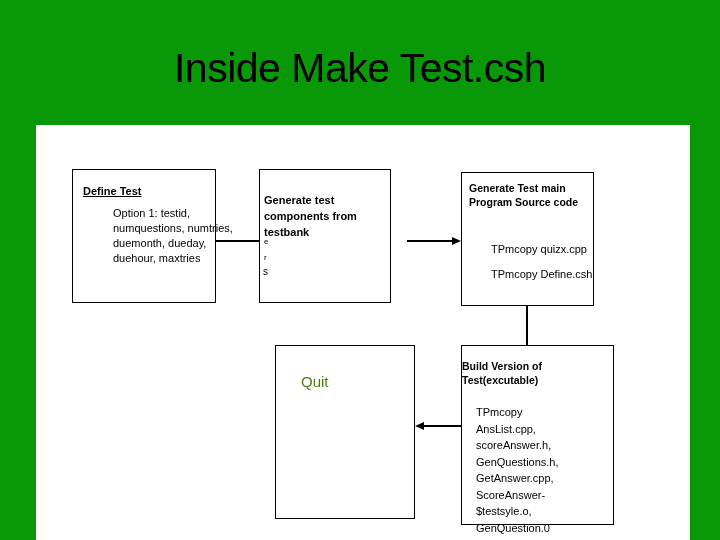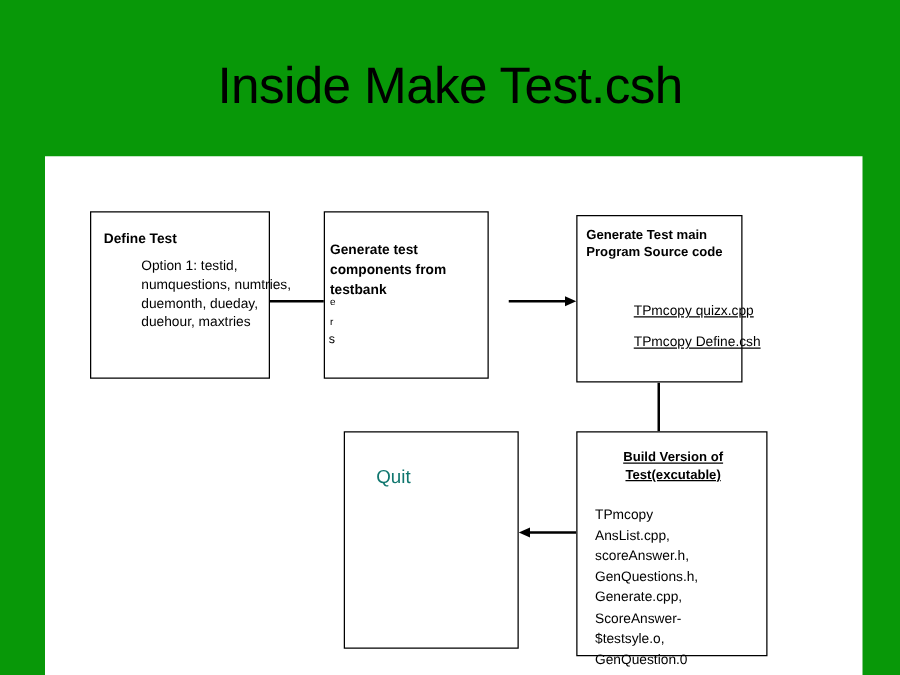--- a/index.html
+++ b/index.html
@@ -69,20 +69,21 @@
     left: 36px;
     top: 44px;
     width: 144px;
     height: 134px;
   }
   #node-define-test .node-head {
     position: absolute;
     left: 10px;
     top: 15px;
     font-size: 11px;
+    text-decoration: underline;
   }
   #node-define-test .node-body {
     position: absolute;
     left: 10px;
     top: 36px;
     width: 128px;
     margin-left: 30px;
   }
   
   #node-generate-components {
@@ -126,58 +127,56 @@
     padding-left: 28px;
   }
   #node-generate-main .node-head {
     position: absolute;
     left: 7px;
     top: 9px;
     width: 124px;
   }
   #node-generate-main .node-body {
     position: absolute;
-    left: 45px;
+    left: 29px;
     top: 52px;
     width: 104px;
     line-height: 16px;
-    text-decoration: underline;
   }
   #node-generate-main .node-body .grp2 { display: block; margin-top: 9px; }
   
   #node-quit {
     left: 239px;
     top: 220px;
     width: 140px;
     height: 174px;
   }
   #node-quit .quit-label {
     position: absolute;
     left: 25px;
     top: 27px;
     font-family: "Liberation Sans", sans-serif;
     font-size: 15px;
     font-weight: 400;
-    color: #0f766e;
+    color: #4d7c0f;
   }
   
   #node-build {
     left: 425px;
     top: 220px;
     width: 153px;
     height: 180px;
   }
   #node-build .node-head {
     position: absolute;
     left: 0;
     top: 13px;
     width: 153px;
-    text-align: center;
+    text-align: left;
     line-height: 14px;
-    text-decoration: underline;
   }
   #node-build .node-body {
     position: absolute;
     left: 14px;
     top: 58px;
     width: 138px;
     line-height: 16.5px;
   }
   
   .conn-line {
@@ -254,20 +253,20 @@
     <div class="node" id="node-quit">
       <div class="quit-label">Quit</div>
     </div>
 
     <div class="node" id="node-build">
       <div class="node-head">Build Version of Test(excutable)</div>
       <div class="node-body">TPmcopy
 AnsList.cpp,
 scoreAnswer.h,
 GenQuestions.h,
-Generate.cpp,
+GetAnswer.cpp,
 ScoreAnswer-
 $testsyle.o,
 GenQuestion.0</div>
     </div>
 
   </div>
 </div>
 
 </body></html>

